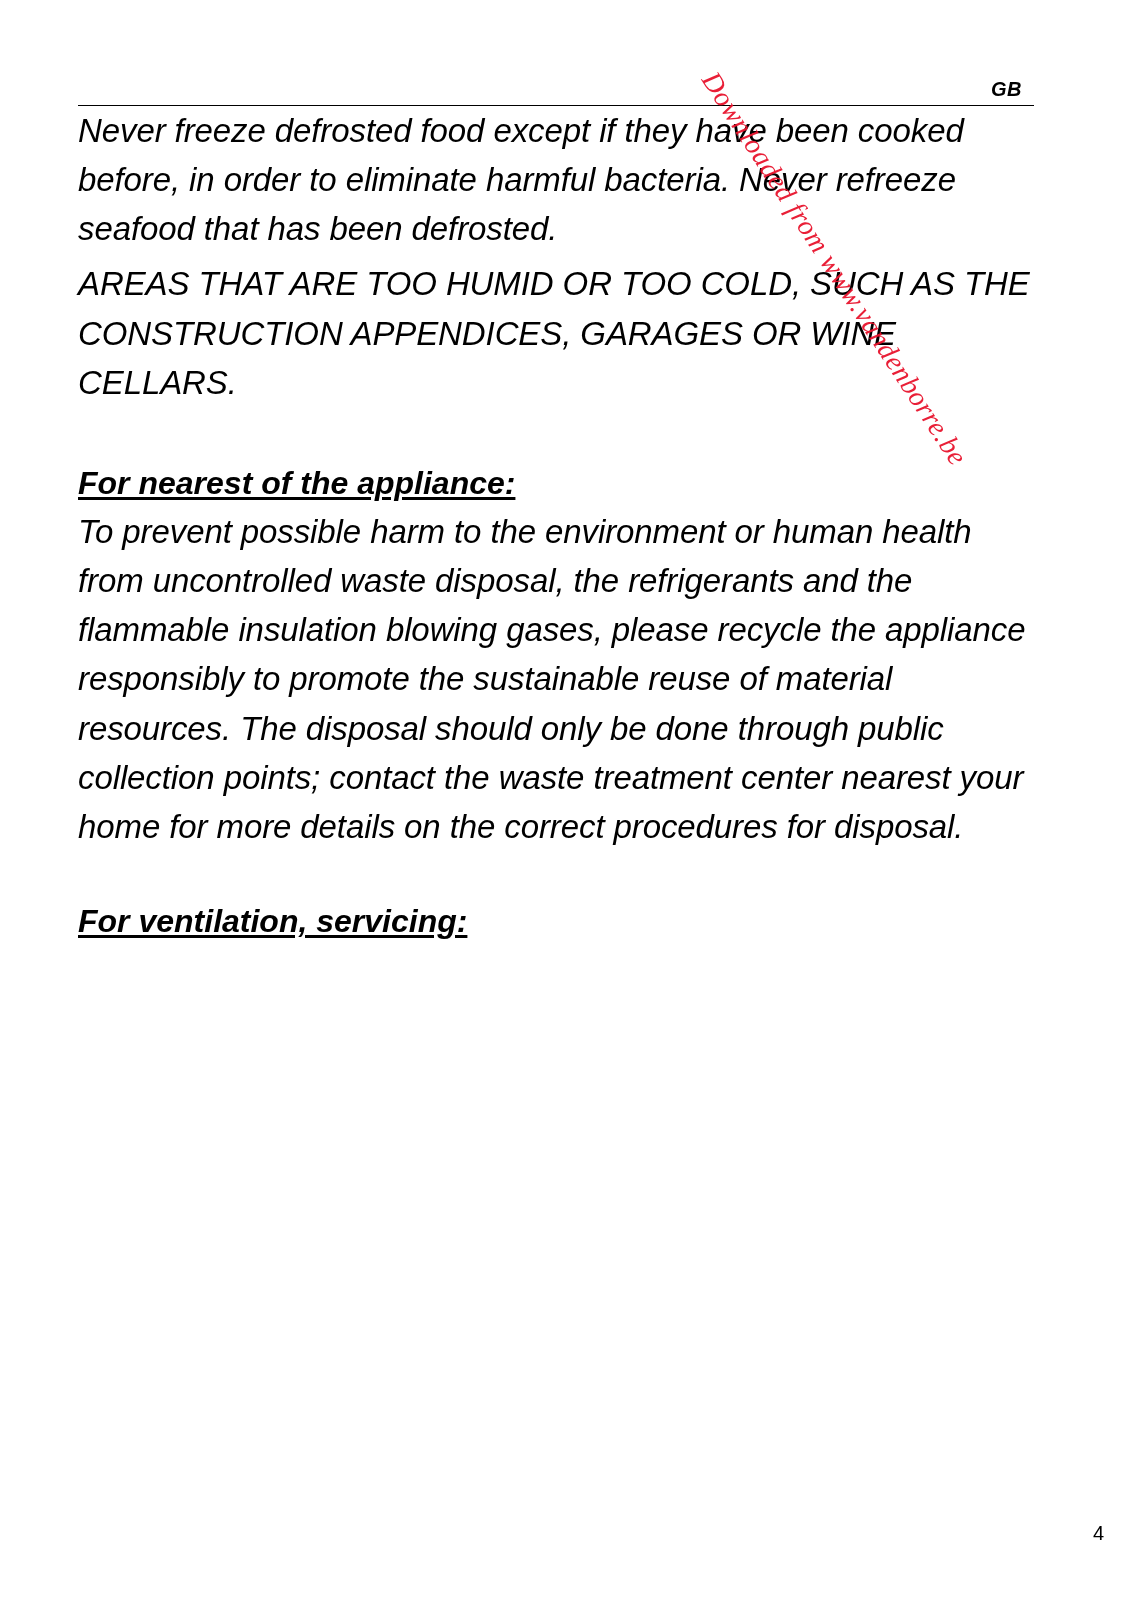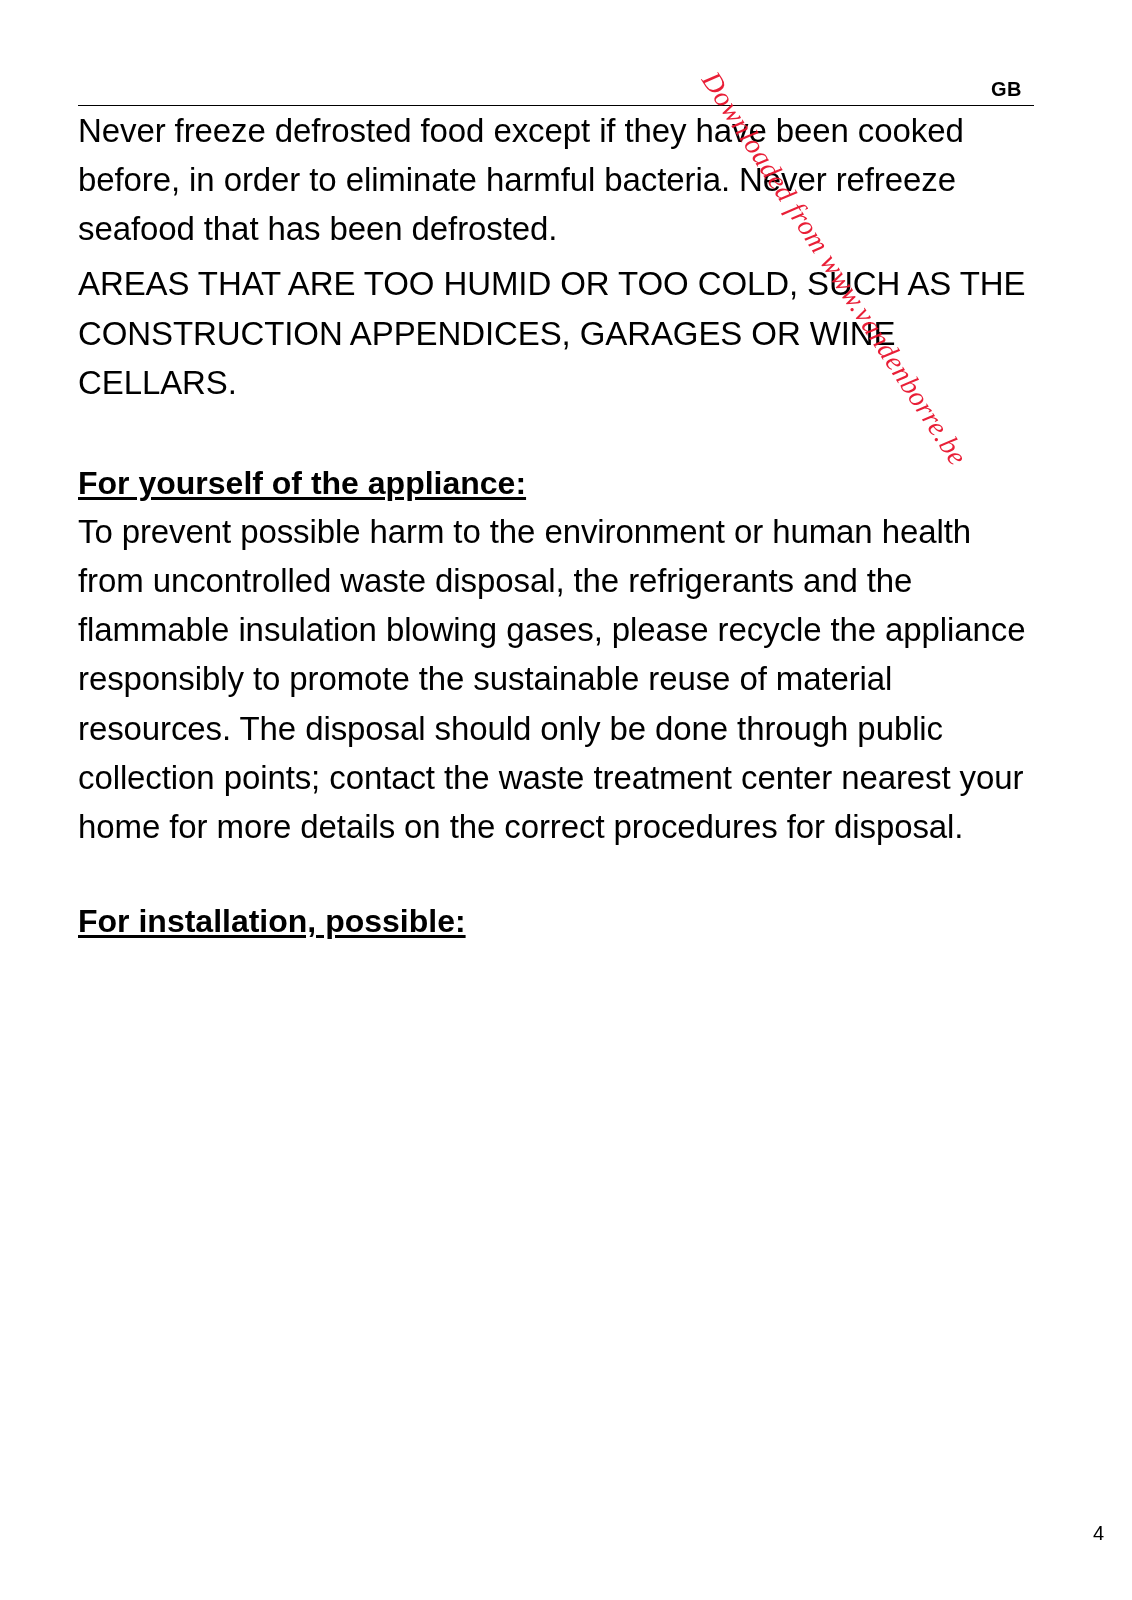--- a/index.html
+++ b/index.html
@@ -16,20 +16,21 @@
     width: 1132px;
     height: 1600px;
     background: #ffffff;
     overflow: hidden;
   }
   .content {
     position: absolute;
     left: 78px;
     top: 70px;
     width: 956px;
+    font-style: italic;
   }
   .header-row {
     position: relative;
     height: 36px;
   }
   .header-lang {
     position: absolute;
     right: 12px;
     top: 8px;
     font-size: 20px;
@@ -107,27 +108,27 @@
       <div class="header-lang">GB</div>
       <div class="header-rule"></div>
     </div>
 
     <p class="body-text">Never freeze defrosted food except if they have been cooked before, in order to eliminate harmful bacteria. Never refreeze seafood that has been defrosted.</p>
 
     <p class="body-text first">AREAS THAT ARE TOO HUMID OR TOO COLD, SUCH AS THE CONSTRUCTION APPENDICES, GARAGES OR WINE CELLARS.</p>
 
     <div class="gap"></div>
 
-    <h2 class="section-heading">For yourself of the appliance:</h2>
+    <h2 class="section-heading">For nearest of the appliance:</h2>
 
     <p class="body-text">To prevent possible harm to the environment or human health from uncontrolled waste disposal, the refrigerants and the flammable insulation blowing gases, please recycle the appliance responsibly to promote the sustainable reuse of material resources. The disposal should only be done through public collection points; contact the waste treatment center nearest your home for more details on the correct procedures for disposal.</p>
 
     <div class="gap-small"></div>
 
-    <h2 class="section-heading">For installation, possible:</h2>
+    <h2 class="section-heading">For ventilation, servicing:</h2>
 
 
   </div>
 
   <div class="watermark">
     <div class="watermark-text">Downloaded from www.vandenborre.be</div>
   </div>
 
   <div class="page-number">4</div>
 

